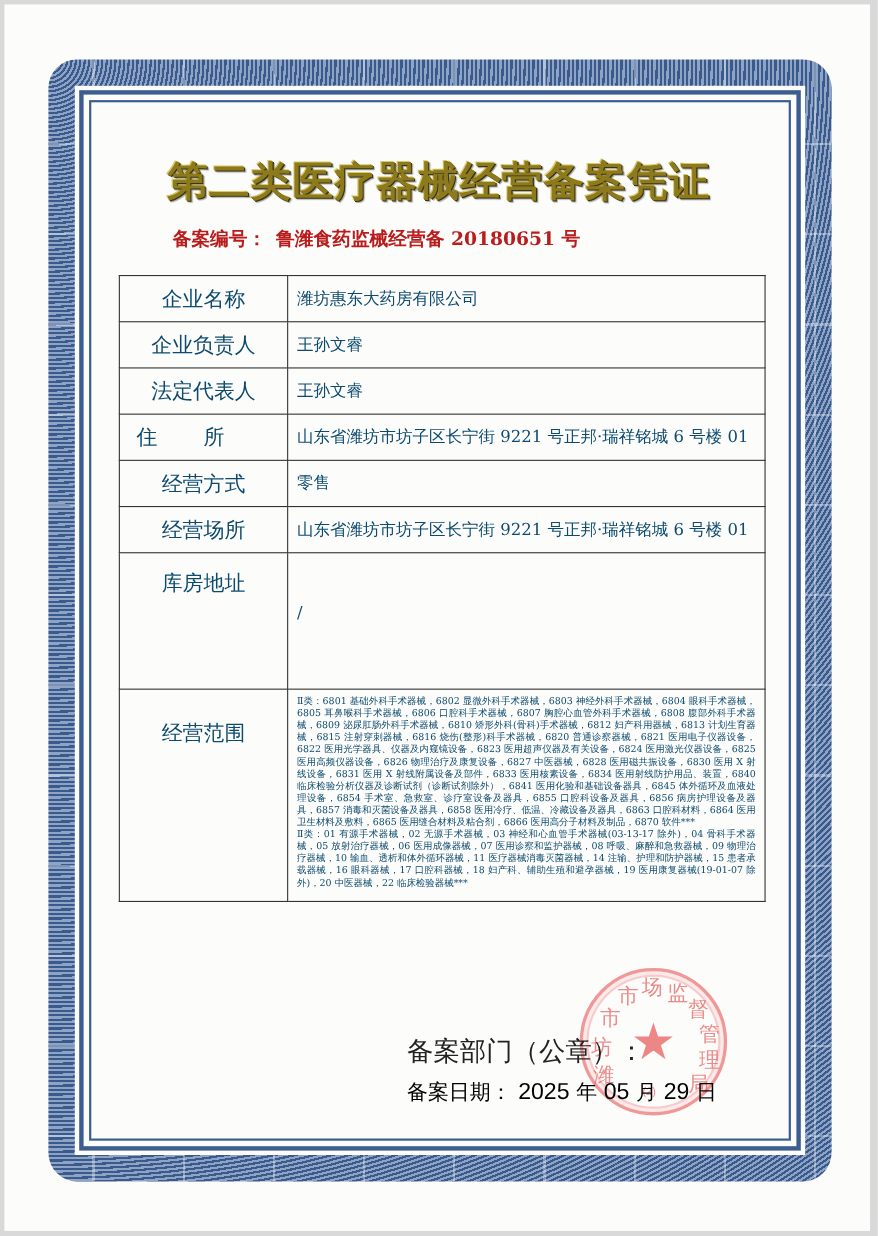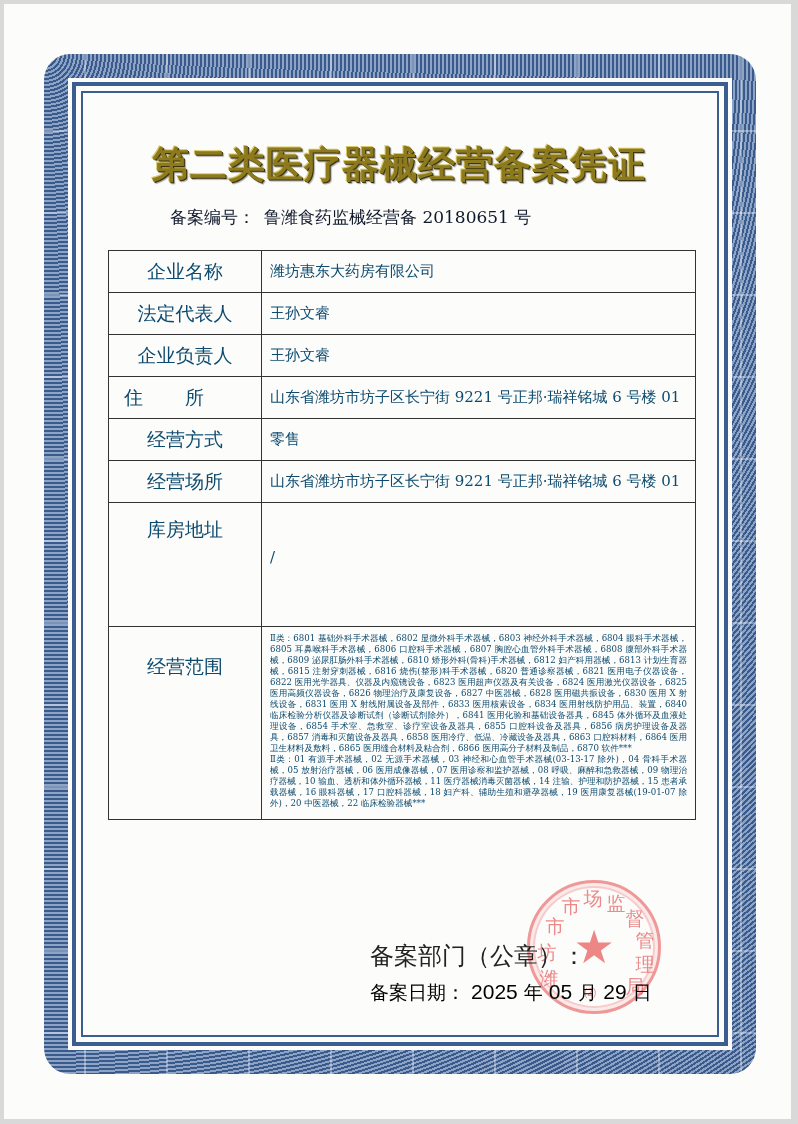--- a/index.html
+++ b/index.html
@@ -35,21 +35,21 @@
     position: absolute; left: 13px; top: 13px; right: 13px; bottom: 13px;
     border: 2px solid #3b5d8f;
   }
   .title {
     position: absolute; left: 0; width: 798px; top: 140px; text-align: center;
     font-size: 37px; font-weight: bold; letter-spacing: 1px;
     color: #8c7a1c;
     text-shadow: 1px 1px 0 #3c3510, 2px 2px 1px rgba(0,0,0,0.35), -1px -1px 0 #d9c96a;
   }
   .record-no {
-    position: absolute; left: 170px; top: 206px; font-size: 17px; color: #0f172a;
+    position: absolute; left: 157px; top: 206px; font-size: 17px; color: #b91c1c; font-weight: bold;
   }
   .record-no .label { display: inline-block; width: 94px; }
   .info-table {
     position: absolute; left: 108px; top: 250px; width: 588px;
     border-collapse: collapse; color: #0c4a6e;
   }
   .info-table td { border: 1.5px solid #333; padding: 0; vertical-align: middle; }
   .info-table td.k {
     width: 152px; text-align: center; font-size: 19px;
   }
@@ -105,25 +105,25 @@
   <span class="label">备案编号：</span><span>鲁潍食药监械经营备 20180651 号</span>
 </div>
 
 <table class="info-table">
   <tbody>
       <tr class="row-std">
     <td class="k">企业名称</td>
     <td class="v">潍坊惠东大药房有限公司</td>
   </tr>
   <tr class="row-std">
-    <td class="k">法定代表人</td>
+    <td class="k">企业负责人</td>
     <td class="v">王孙文睿</td>
   </tr>
   <tr class="row-std">
-    <td class="k">企业负责人</td>
+    <td class="k">法定代表人</td>
     <td class="v">王孙文睿</td>
   </tr>
   <tr class="row-std">
     <td class="k"><span class="spaced">住所</span></td>
     <td class="v">山东省潍坊市坊子区长宁街 9221 号正邦·瑞祥铭城 6 号楼 01</td>
   </tr>
   <tr class="row-std">
     <td class="k">经营方式</td>
     <td class="v">零售</td>
   </tr>

